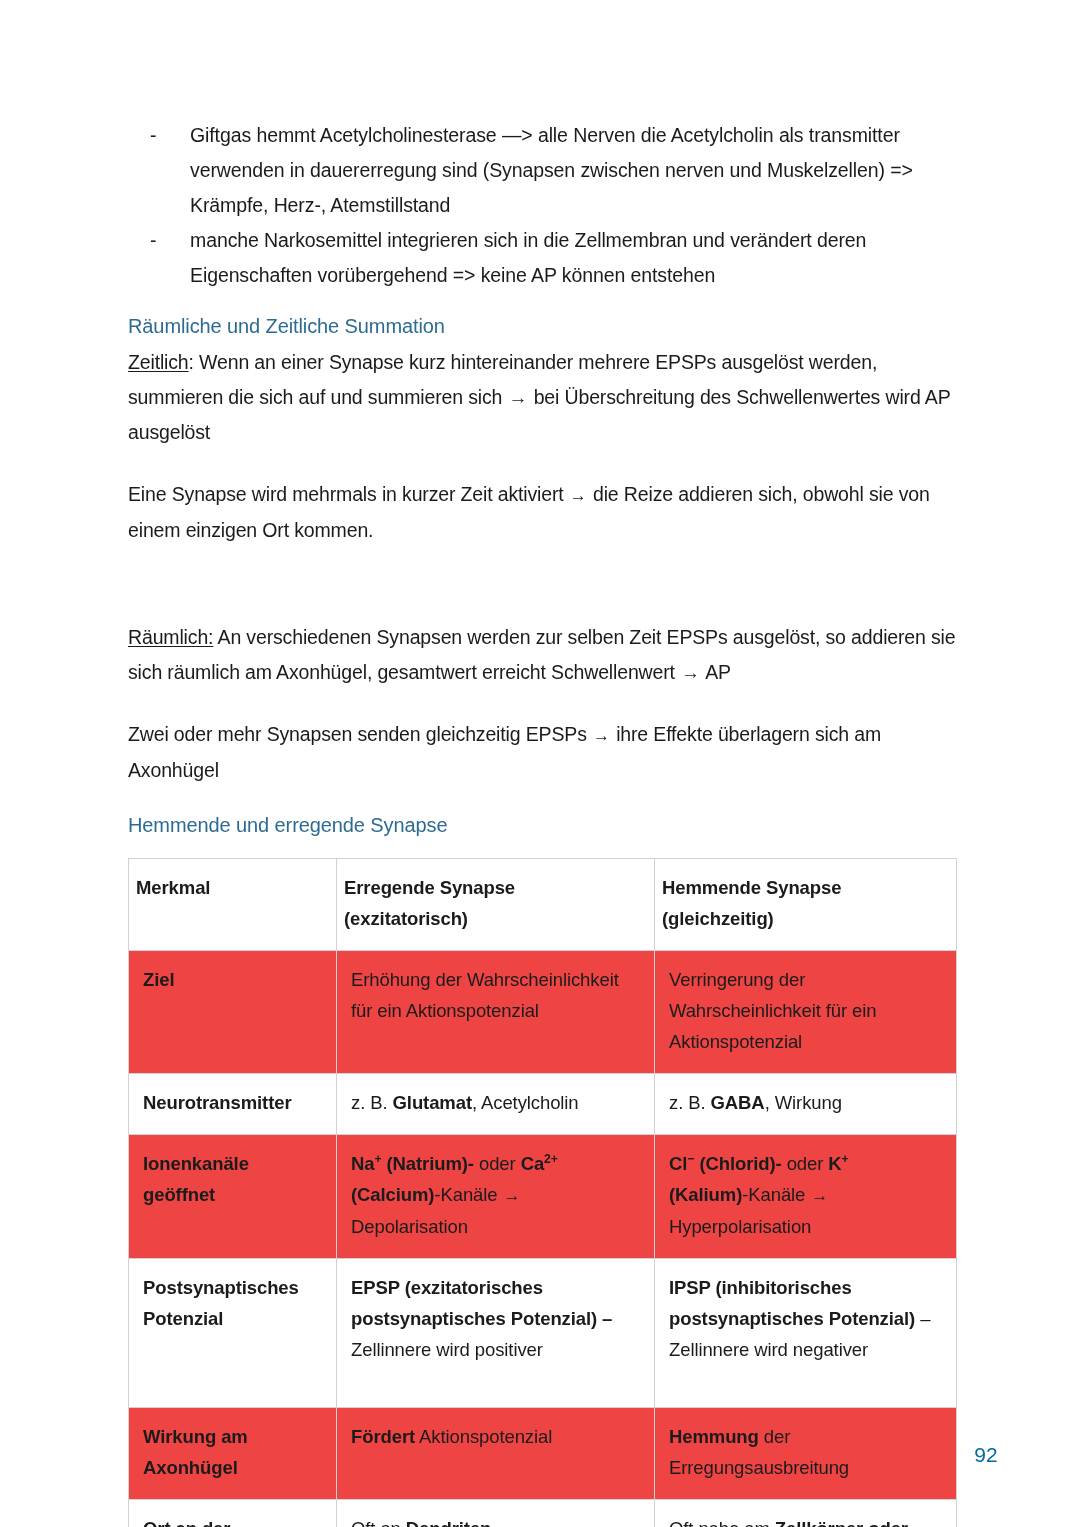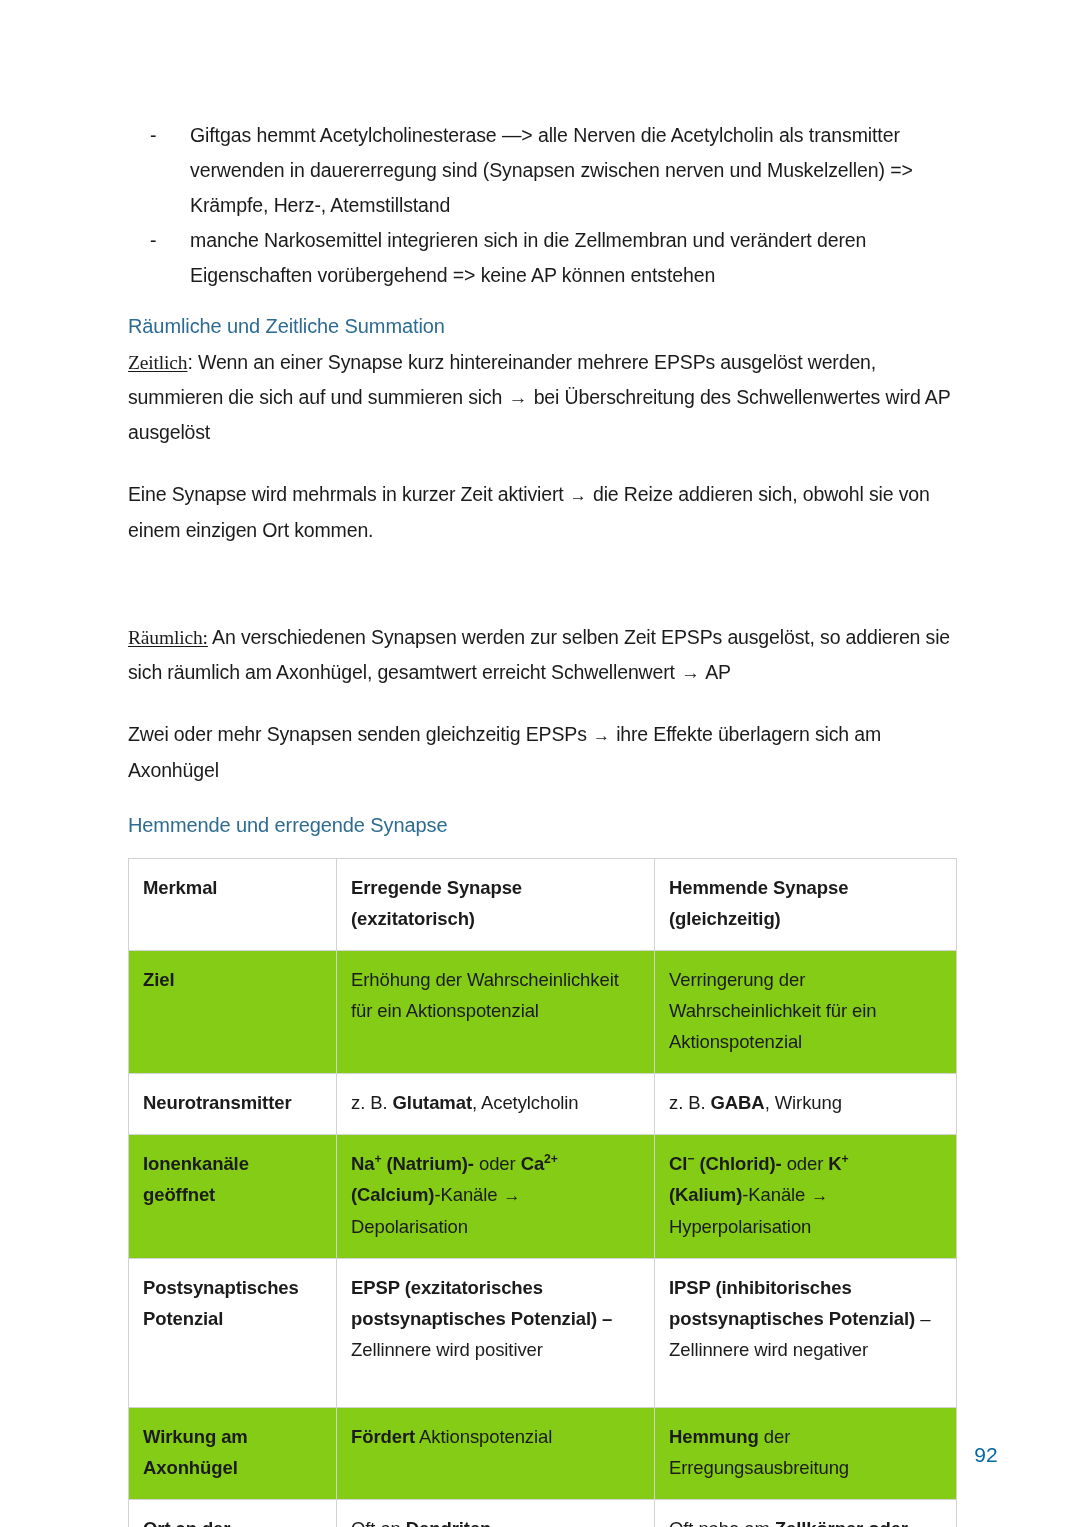--- a/index.html
+++ b/index.html
@@ -69,21 +69,21 @@
     line-height: 35px;
     letter-spacing: -0.15px;
     color: #1b1b1b;
     margin: 0;
   }
   .p-zeitlich  { margin-top: 2px; }
   .p-zeit-body { margin-top: 27px; }
   .p-raeumlich { margin-top: 72px; }
   .p-raum-body { margin-top: 27px; }
 
-  .u { text-decoration: underline; text-underline-offset: 2px; font-family: Liberation Serif, serif; }
+  .u { text-decoration: underline; text-underline-offset: 2px; }
   .arrow-bold {
     font-weight: 700;
     font-size: 19px;
     padding: 0 1px;
   }
   .arrow-thin {
     font-size: 17px;
     padding: 0 1px;
   }
 
@@ -100,24 +100,24 @@
 
   table.cmp td {
     border: 1px solid #d2d2d2;
     vertical-align: top;
     padding: 13px 14px 16px 14px;
     font-size: 18.5px;
     line-height: 31px;
     letter-spacing: -0.1px;
     color: #1b1b1b;
   }
-  table.cmp tr.shaded td { background: #84cc16; }
+  table.cmp tr.shaded td { background: #ef4444; }
   table.cmp tr.plain  td { background: #ffffff; }
   table.cmp td.key { font-weight: 700; }
-  table.cmp td.hdr { font-weight: 700; }
+  table.cmp td.hdr { font-weight: 700; padding-left: 7px; }
   table.cmp td b { font-weight: 700; }
   table.cmp sup {
     font-size: 0.66em;
     vertical-align: super;
     line-height: 0;
     font-weight: 700;
   }
   .cell-pad-tall { padding-bottom: 42px !important; }
   .cell-pad-mid  { padding-bottom: 30px !important; }
 

